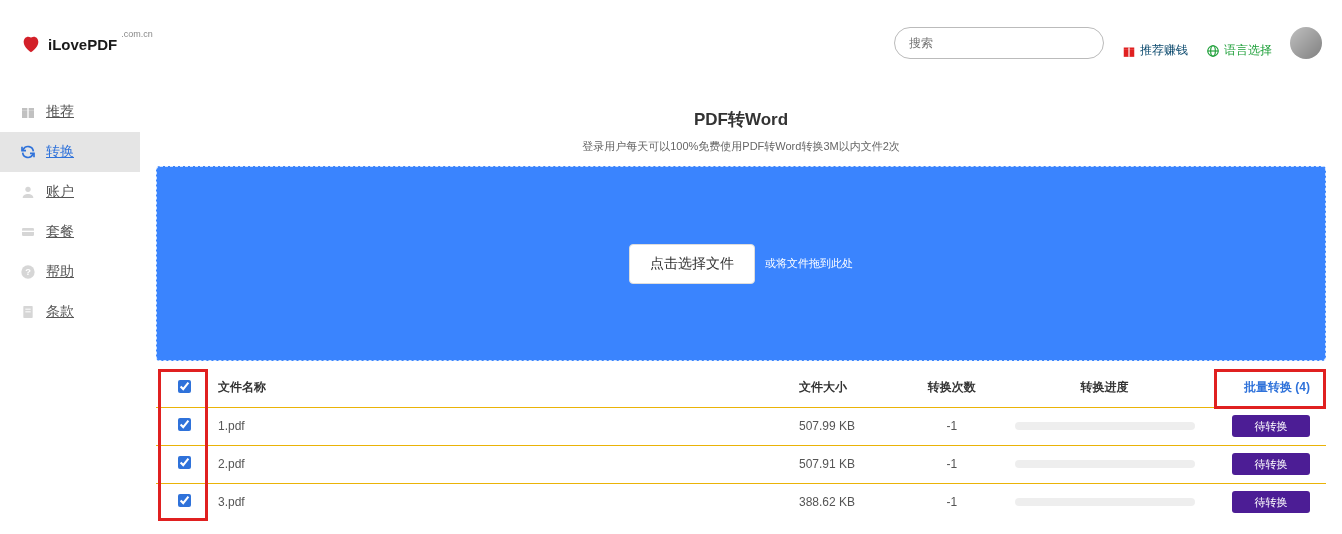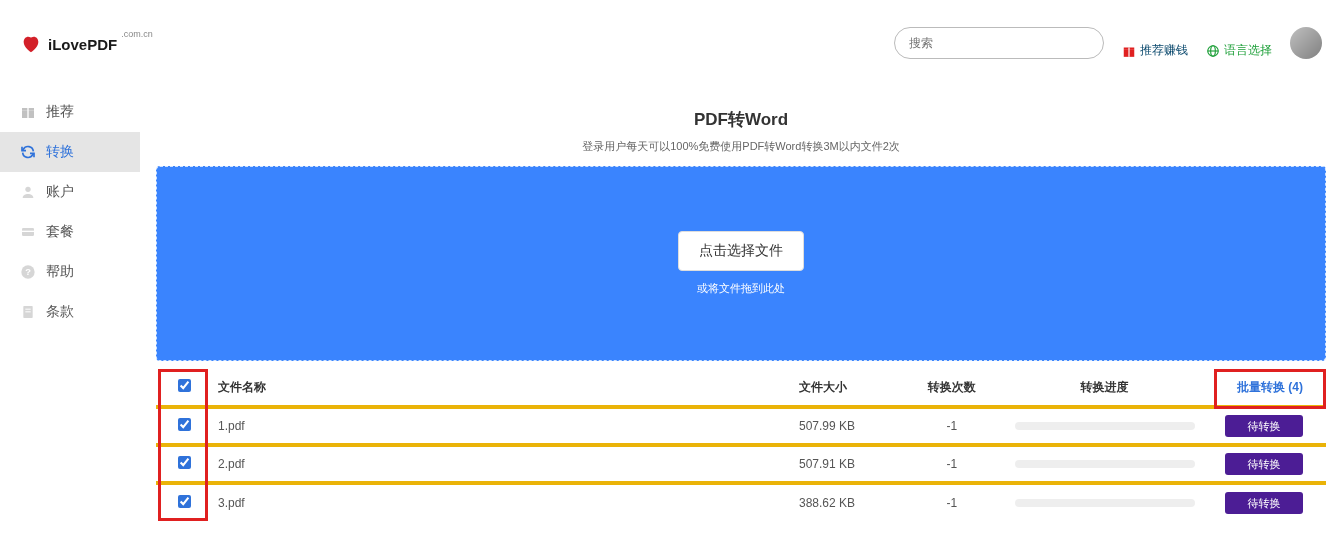--- a/index.html
+++ b/index.html
@@ -34,33 +34,34 @@
     .header-link.red { color: #0c4a6e; }
     .header-link.green { color: #1fa03a; }
     .avatar { width: 32px; height: 32px; border-radius: 50%; background: linear-gradient(135deg, #c0c0c0, #808080); margin-left: 18px; cursor: pointer; }
     .layout { display: flex; }
     .sidebar { width: 140px; padding-top: 32px; }
     .sidebar-item {
       display: flex; align-items: center; gap: 10px;
       height: 40px; padding: 0 20px;
       color: #555; font-size: 14px;
       cursor: pointer;
+      text-decoration: underline;
     }
     .sidebar-item.active { background: #e5e5e5; color: #2f72da; }
     .sidebar-icon { width: 16px; height: 16px; opacity: 0.6; }
     .sidebar-item.active .sidebar-icon { opacity: 1; }
     .main { flex: 1; padding: 20px 16px 40px 16px; }
     .page-title { text-align: center; font-size: 17px; font-weight: bold; margin-bottom: 8px; margin-top: 28px; }
     .page-sub { text-align: center; font-size: 11px; color: #666; margin-bottom: 12px; }
     .dropzone {
       border: 1.5px dashed #cfe3ff;
       background: #3a84fe;
       border-radius: 4px;
       height: 195px;
-      display: flex; flex-direction: column; align-items: center; justify-content: center;
+      display: flex; align-items: center; justify-content: center;
       gap: 10px;
       margin-bottom: 8px;
     }
     .choose-btn {
       background: #fff; color: #333;
       border: 1px solid #ddd;
       border-radius: 4px;
       padding: 10px 20px;
       font-size: 14px;
       cursor: pointer;
@@ -82,39 +83,39 @@
       pointer-events: none;
     }
     table { width: 100%; border-collapse: collapse; }
     th, td { text-align: left; height: 38px; font-size: 12px; }
     th { font-weight: bold; color: #333; margin-left: 24px; }
     .col-check { width: 55px; text-align: center; }
     .col-name { width: 50%; padding-left: 4px; }
     .col-size { width: 100px; }
     .col-times { width: 90px; text-align: center; }
     .col-progress { width: 200px; text-align: center; }
-    .col-action { width: 110px; text-align: right; padding-right: 23px; }
+    .col-action { width: 110px; text-align: right; padding-right: 16px; }
     .batch-link { color: #2f72da; font-weight: bold; cursor: pointer; }
     .progress-bar {
       width: 180px; height: 8px;
       background: #eee;
       border-radius: 4px;
       display: inline-block;
     }
     .wait-btn {
       display: inline-block;
       width: 78px; height: 22px; line-height: 22px;
       background: #4c1d95;
       color: #fff;
       font-size: 11px;
       text-align: center;
       border-radius: 3px;
       cursor: pointer;
     }
-    tbody tr { border-top: 4px solid #eab308; }
+    tbody tr { border-top: 1px solid #eab308; }
     tbody td { color: #555; }
     input[type=checkbox] { width: 13px; height: 13px; accent-color: #2f72da; }
   </style>
 </head>
 <body>
 
 <div class="header">
   <div class="logo-area">
     <svg class="logo-heart" viewBox="0 0 24 24" fill="#d32029">
         <path d="M12 21s-8-5.3-8-11.2C4 6.3 6.2 4 9 4c1.7 0 3 1 3 1s1.3-1 3-1c2.8 0 5 2.3 5 5.8 0 5.9-8 11.2-8 11.2z"></path>

